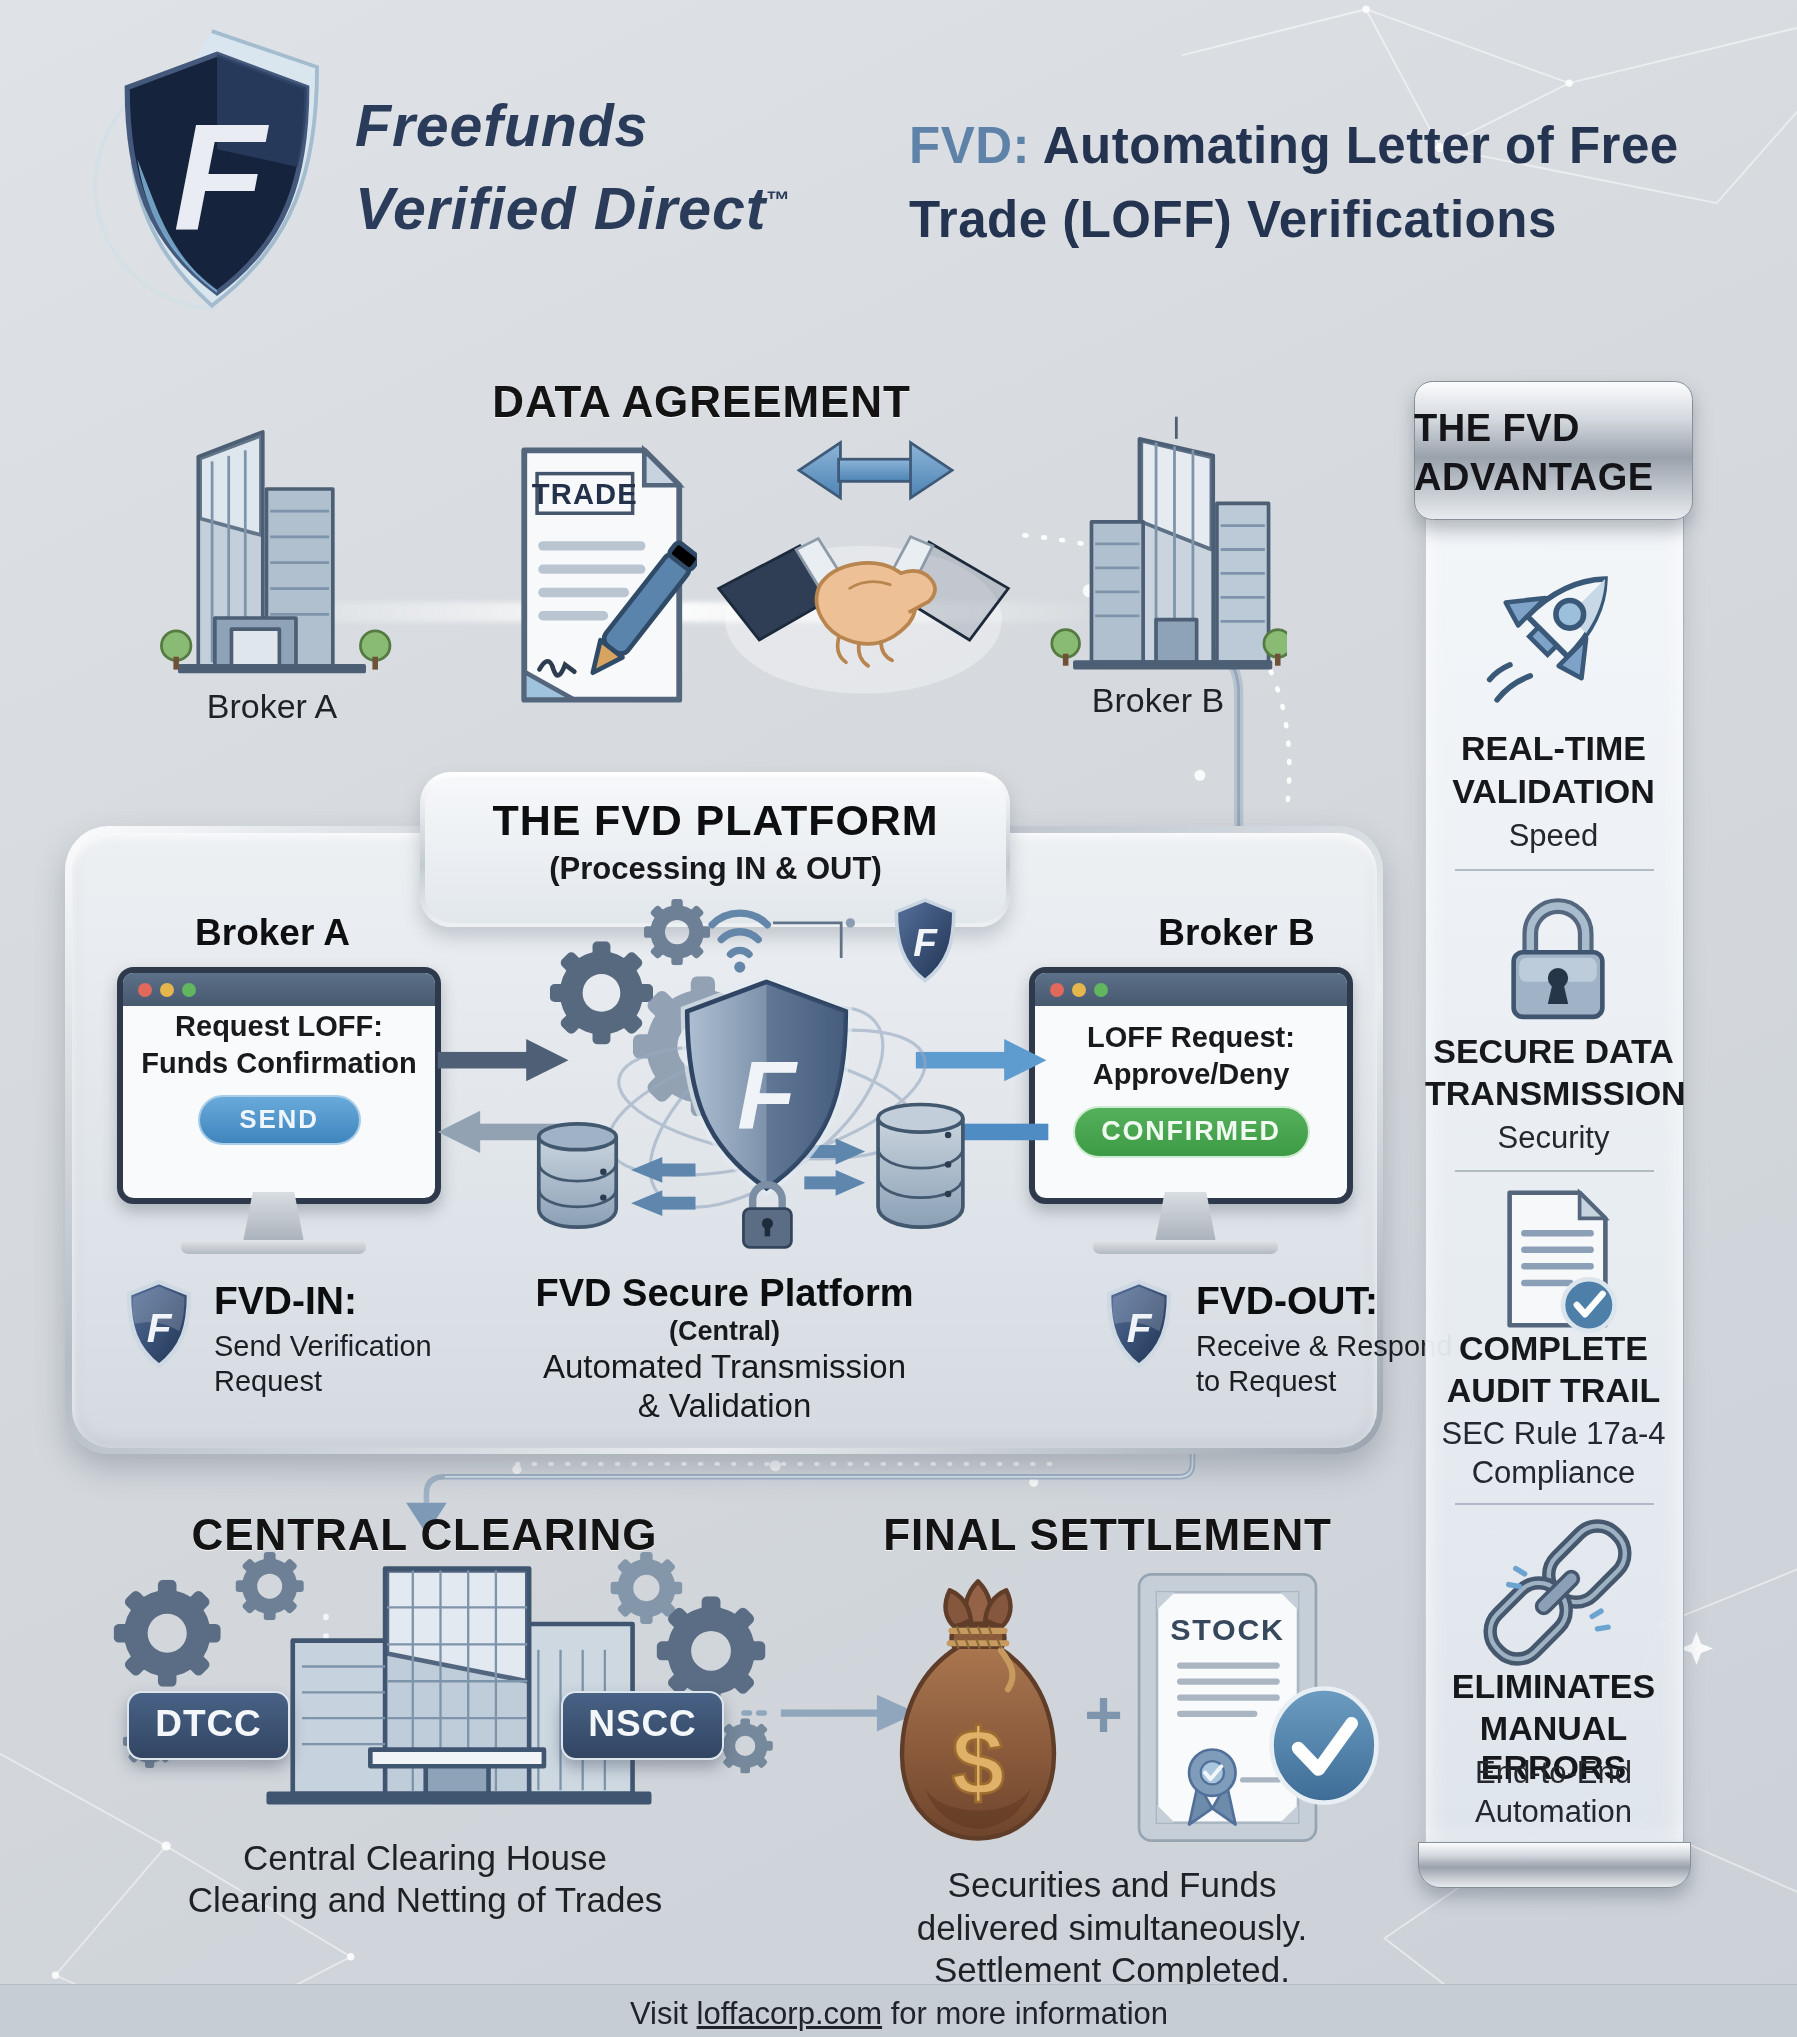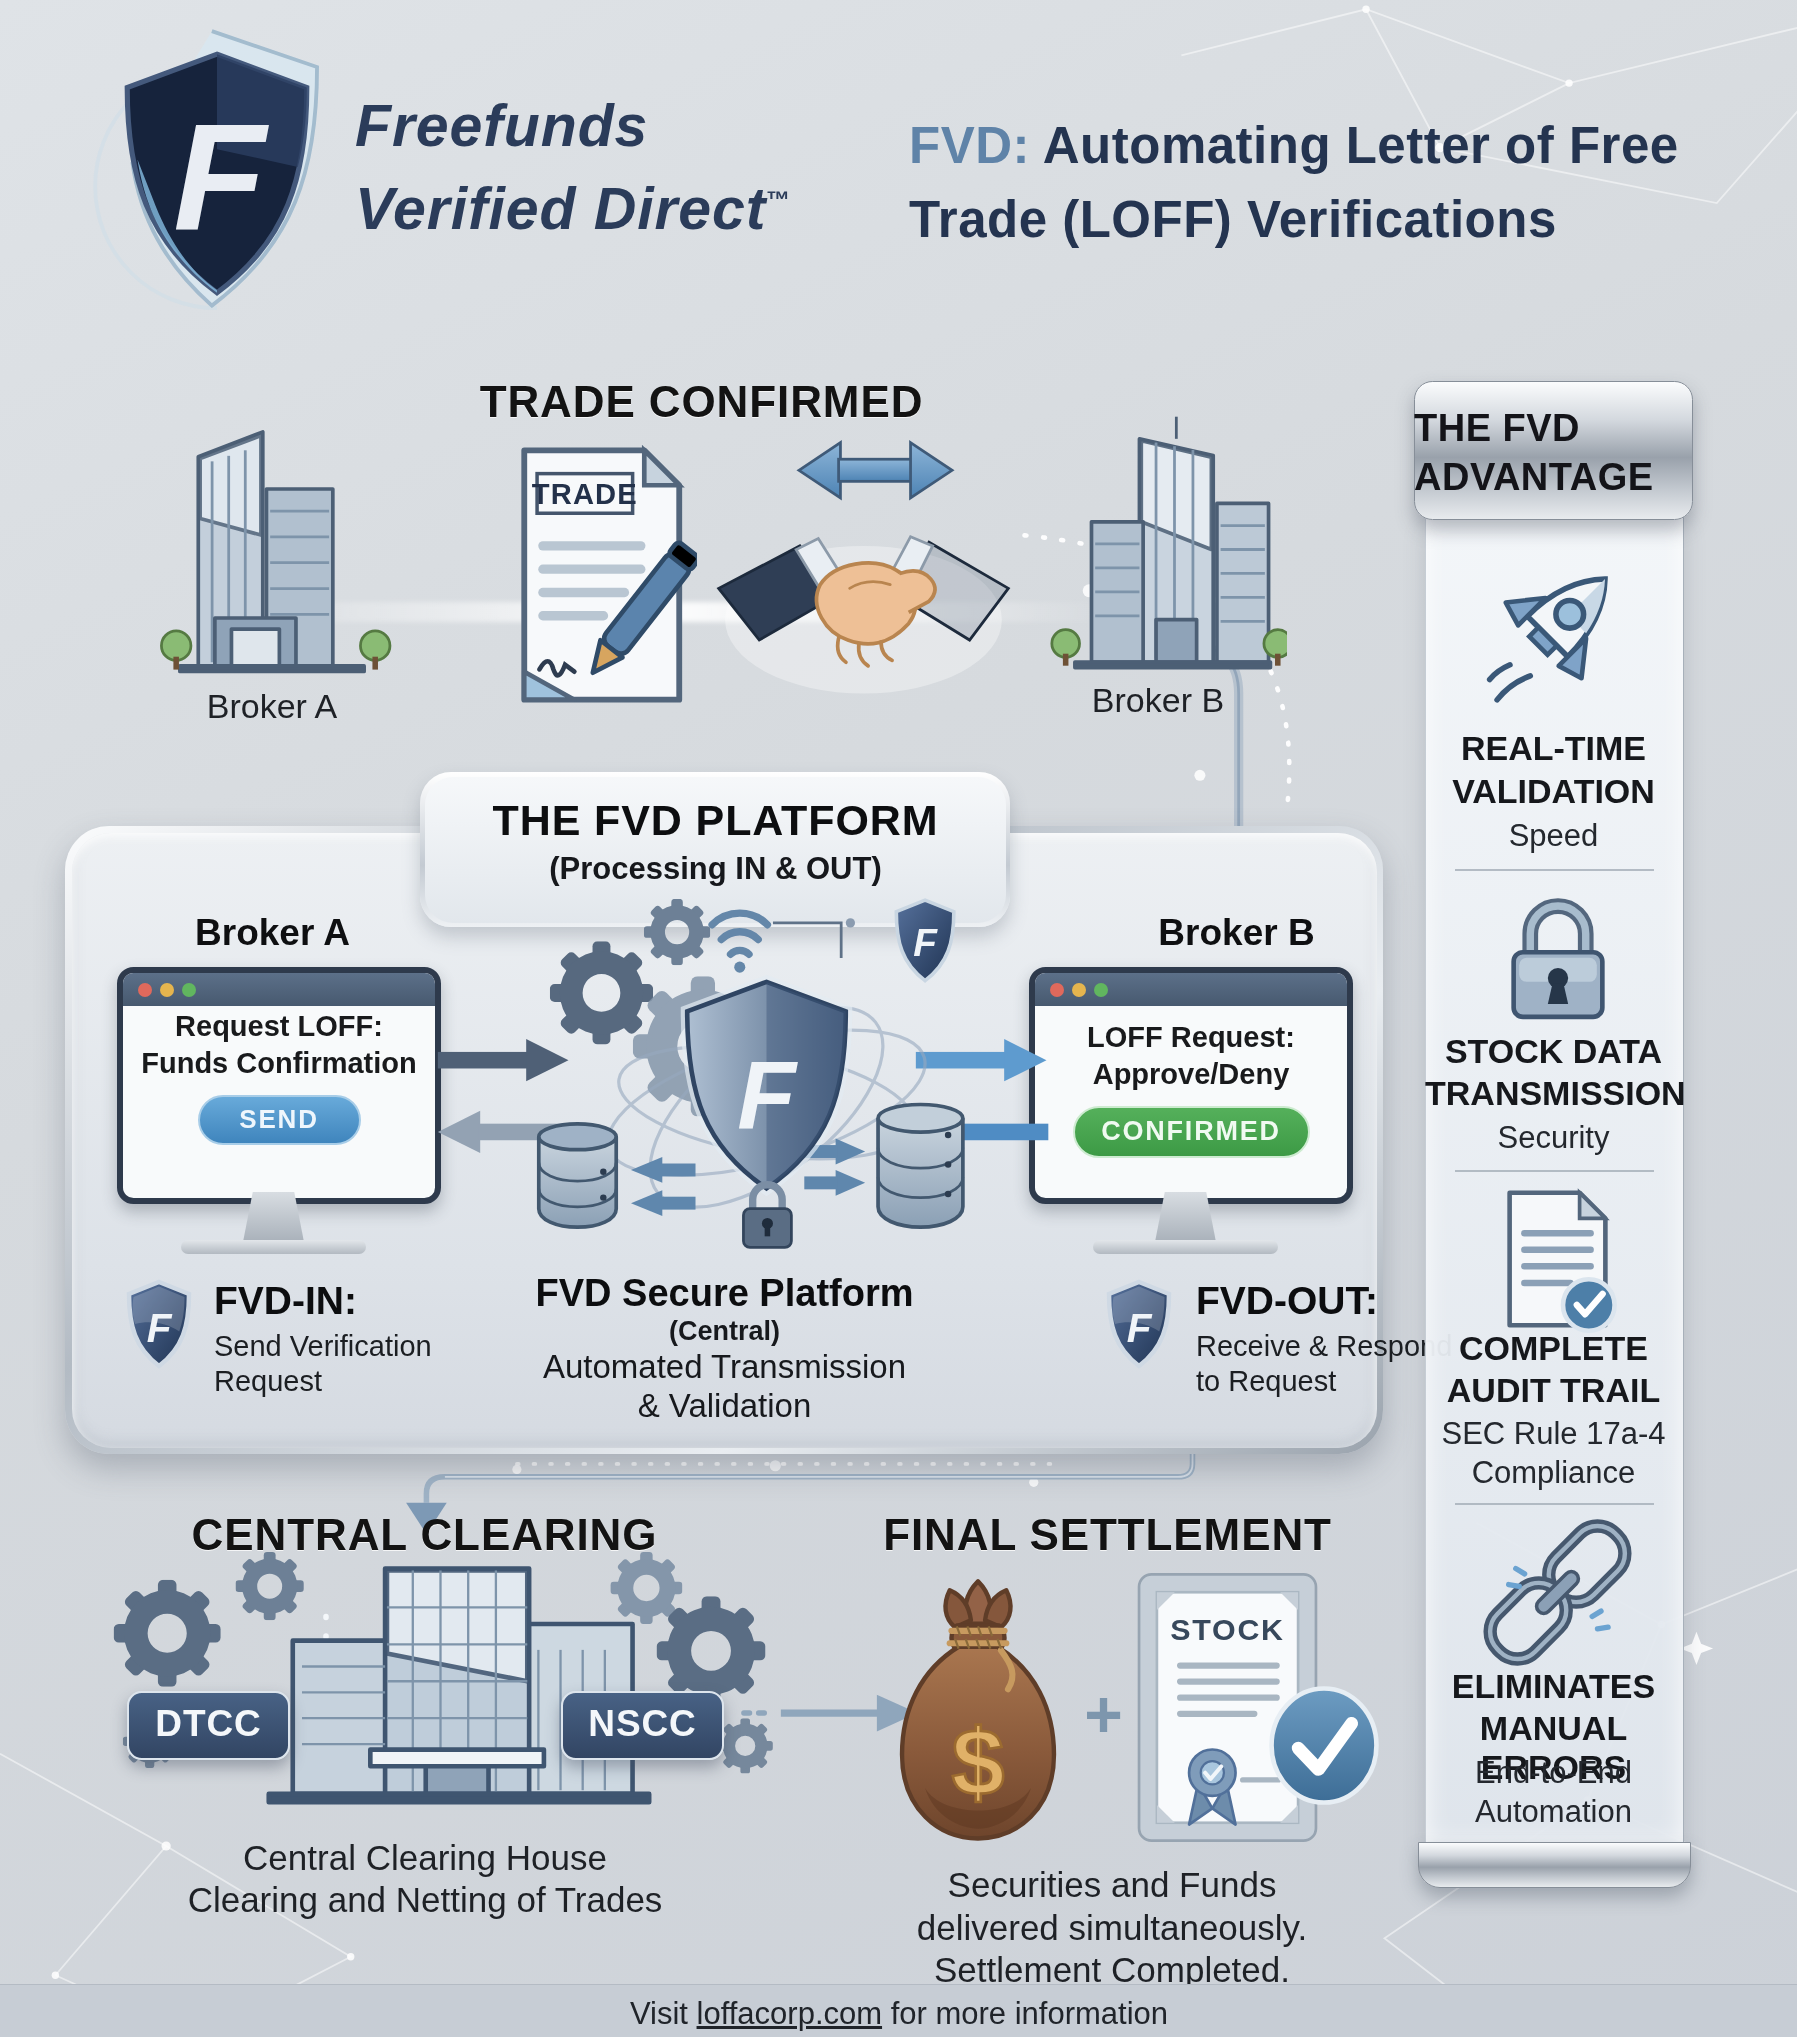--- a/index.html
+++ b/index.html
@@ -161,21 +161,21 @@
   </svg>
   <div class="abs brand" style="left:355px;top:89px;width:572px;">
     <div><span>Freefunds</span></div>
     <div><span>Verified Direct</span><sup>™</sup></div>
   </div>
   <div class="abs main-title" style="left:909px;top:109px;width:858px;">
     <div><span class="accent">FVD:</span><span> Automating Letter of Free</span></div>
     <div>Trade (LOFF) Verifications</div>
   </div>
 
-  <div class="abs sec-heading" style="left:397px;top:377px;width:609px;">TRADE CONFIRMED</div>
+  <div class="abs sec-heading" style="left:397px;top:377px;width:609px;">DATA AGREEMENT</div>
 
   <svg class="abs" style="left:143px;top:415px" width="258" height="277" viewBox="0 0 280 300">
     <g stroke="#4c5f75" stroke-width="4" stroke-linejoin="round">
       <polygon points="60,45 130,18 130,272 60,272" fill="#c3cfdb"></polygon>
       <polygon points="62,47 128,22 128,130 62,112" fill="#e6edf3" opacity=".8"></polygon>
       <rect x="134" y="80" width="72" height="192" fill="#b1c0cf"></rect>
       <g stroke="#7e94aa" stroke-width="3">
         <line x1="75" y1="50" x2="75" y2="268"></line>
           <line x1="93" y1="44" x2="93" y2="268"></line>
           <line x1="111" y1="38" x2="111" y2="268"></line>
@@ -549,21 +549,21 @@
   <div class="adv-divider" style="top:869px;"></div>
 
   <svg class="abs" style="left:1484px;top:882px" width="148" height="146" viewBox="0 0 160 158">
     <path d="M50 78 V56 a30 30 0 0 1 60 0 V78" fill="none" stroke="#54677e" stroke-width="17"></path>
     <path d="M50 78 V56 a30 30 0 0 1 60 0 V78" fill="none" stroke="#a8bccd" stroke-width="8"></path>
     <rect x="32" y="76" width="96" height="70" rx="10" fill="#9fb2c6" stroke="#3f5570" stroke-width="5"></rect>
     <rect x="38" y="82" width="84" height="26" rx="8" fill="#c3d2df" opacity=".8"></rect>
     <circle cx="80" cy="104" r="11" fill="#263649"></circle>
       <polygon points="74,110 86,110 91,132 69,132" fill="#263649"></polygon>
   </svg>
-  <div class="abs adv-title" style="left:1425px;top:1032px;width:257px;">STOCK DATA</div>
+  <div class="abs adv-title" style="left:1425px;top:1032px;width:257px;">SECURE DATA</div>
   <div class="abs adv-title" style="left:1425px;top:1074px;width:257px;">TRANSMISSION</div>
   <div class="abs adv-sub" style="left:1425px;top:1120px;width:257px;">Security</div>
   <div class="adv-divider" style="top:1170px;"></div>
 
   <svg class="abs" style="left:1482px;top:1185px" width="151" height="159" viewBox="0 0 164 172">
     <path d="M30 8 H106 L134 36 V152 H30 Z" fill="#f6f8fa" stroke="#53667c" stroke-width="5" stroke-linejoin="round"></path>
     <polygon points="106,8 134,36 106,36" fill="#c7d3de" stroke="#53667c" stroke-width="4"></polygon>
     <g stroke="#8ba0b6" stroke-width="7" stroke-linecap="round">
       <line x1="46" y1="52" x2="118" y2="52"></line>
         <line x1="46" y1="70" x2="118" y2="70"></line>

